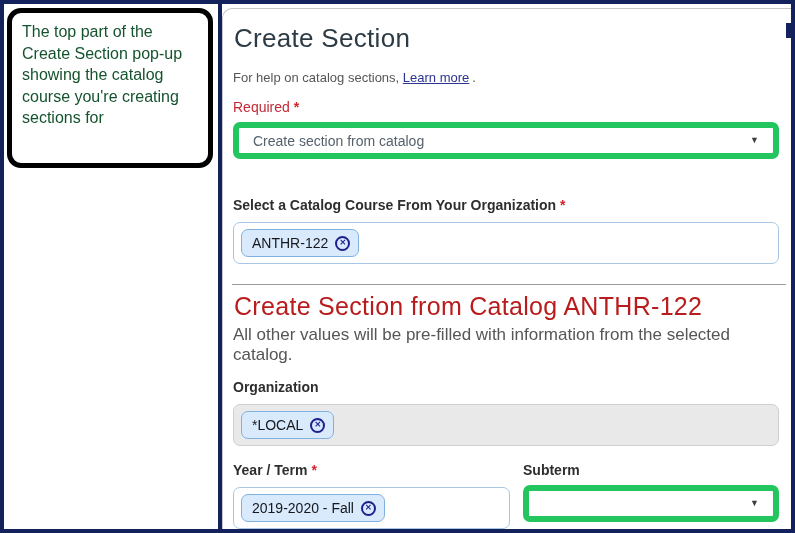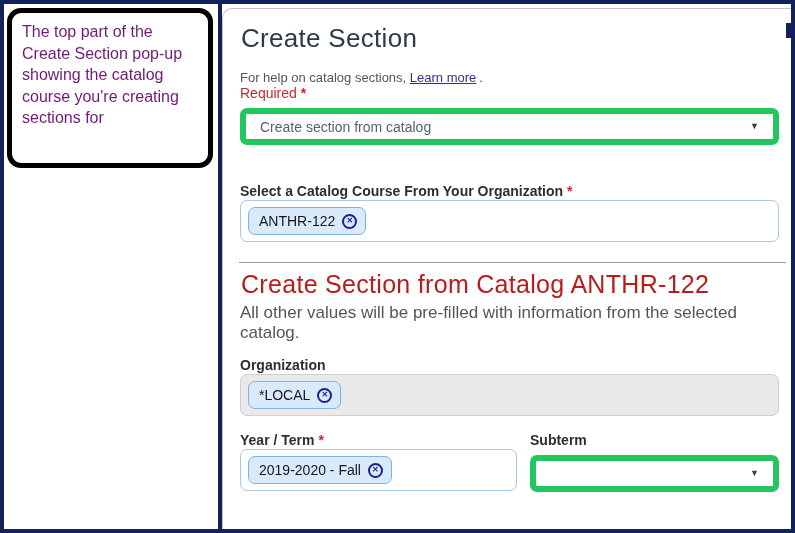--- a/index.html
+++ b/index.html
@@ -11,64 +11,64 @@
     border:4px solid #13215d; background:#fff;
     display:flex; overflow:hidden;
   }
 
   
   .left-pane { position:relative; width:214px; flex:none; background:#fff; }
   .callout {
     position:absolute; left:3px; top:4px; width:206px; height:160px;
     border:5px solid #000; border-radius:14px; background:#fff;
     padding:8px 6px 6px 10px;
-    font-size:16px; line-height:21.5px; color:#701a75;
+    font-size:16px; line-height:21.5px; color:#14532d;
   }
 
   .divider-v { width:4px; flex:none; background:#13215d; }
 
   
   .right-pane { position:relative; flex:1; background:#fff; }
   .panel {
     position:absolute; left:0; top:4px; right:0; bottom:0;
     border-top:1px solid #c6c6c6; border-left:1px solid #c6c6c6;
     border-top-left-radius:10px;
-    padding:6px 12px 0 17px;
+    padding:6px 12px 0 10px;
   }
   .scroll-tick {
     position:absolute; right:0; top:19px; width:5px; height:15px;
     background:#13215d;
   }
 
   .page-title {
     margin:8px 0 0 1px; font-size:26px; font-weight:500;
     color:#2d3b45; letter-spacing:.3px;
   }
   .help-line { margin-top:16px; font-size:13px; color:#565656; }
   .help-link { color:#2d3390; text-decoration:underline; cursor:pointer; }
   .help-suffix { margin-left:3px; }
 
-  .required-note { font-size:14px; color:#c32a36; }
+  .required-note { margin-top:14px; font-size:14px; color:#c32a36; }
   .req-star { color:#d6232a; font-weight:700; margin-left:4px; }
 
   .field-label { font-size:14px; font-weight:700; color:#2e2e2e; }
   .mt-label1 { margin-top:20px; }
   .mt-label2 { margin-top:38px; }
   .mt-label3 { margin-top:14px; }
 
   .select-box {
     margin-top:7px; height:37px; background:#fff;
     border:6px solid #22c55e; border-radius:7px;
     display:flex; align-items:center; justify-content:space-between;
     padding:0 14px; font-size:14px; color:#56616c; cursor:pointer;
   }
   .caret { font-size:9px; color:#3c3c3c; line-height:1; }
 
   .combo {
-    margin-top:1px; min-height:42px; border-radius:7px;
+    margin-top:9px; min-height:42px; border-radius:7px;
     border:1px solid #a9c7e4; background:#fff;
     display:flex; align-items:center; padding:6px 7px; cursor:text;
   }
   .combo.disabled { background:#e9e9e9; border-color:#cfcfcf; cursor:default; }
 
   .chip {
     display:inline-flex; align-items:center; gap:7px;
     height:28px; padding:0 8px 0 10px;
     background:#d8eafc; border:1px solid #7fb2de; border-radius:7px;
     font-size:14px; color:#17171c; white-space:nowrap;

